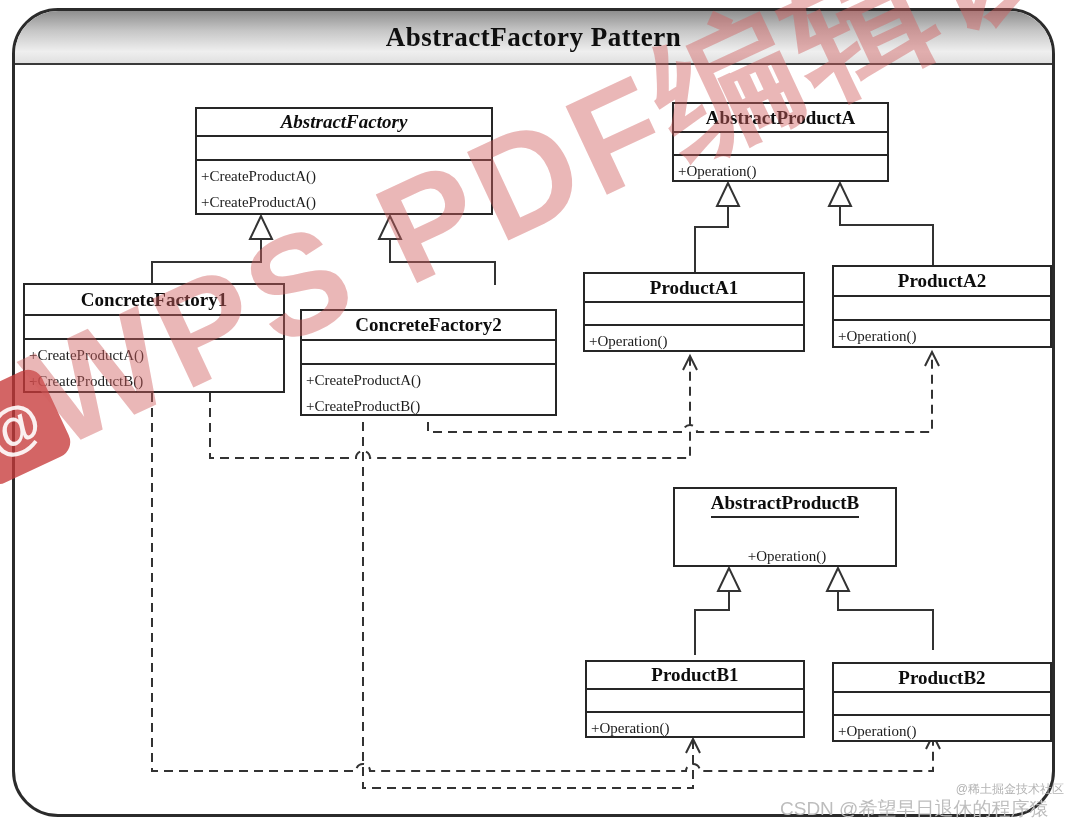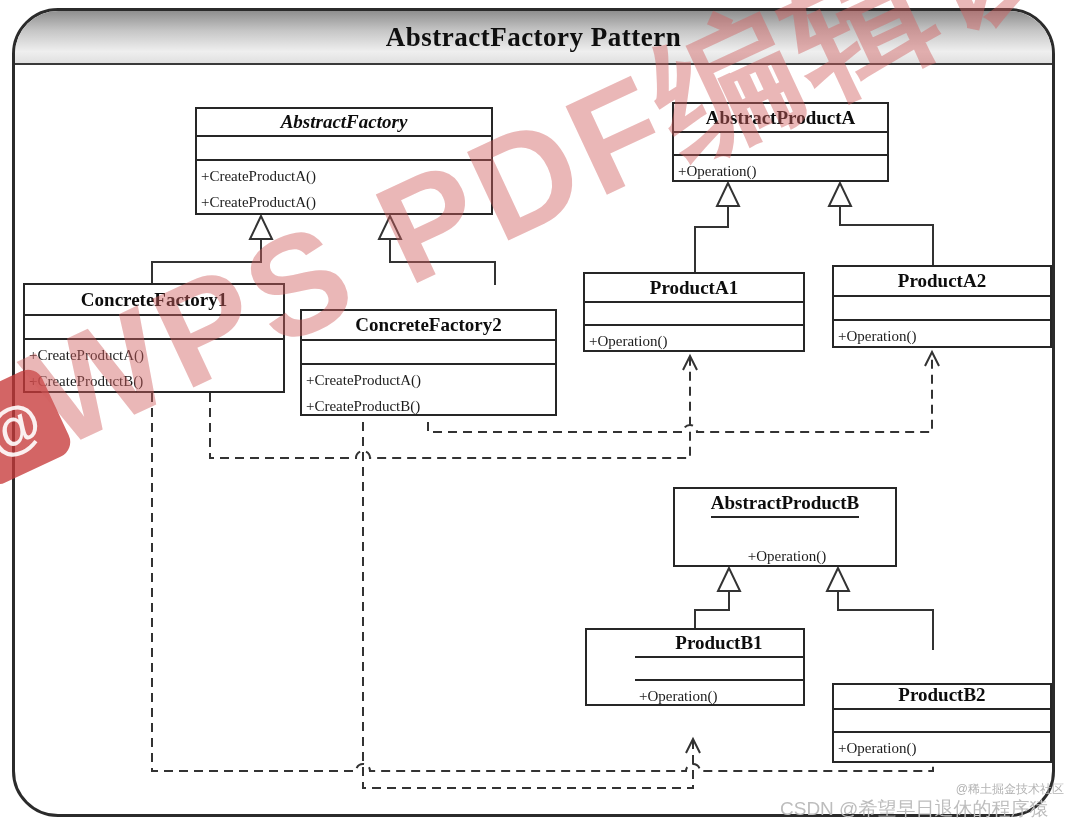--- a/index.html
+++ b/index.html
@@ -136,28 +136,28 @@
           <div class="uml-method">+Operation()</div>
         </div>
       </div>
       <div class="uml-class" style="left: 673px; top: 487px; width: 224px; height: 80px; align-items: center;">
         <div class="uml-title" style="height: 27px;">AbstractProductB</div>
         <div class="uml-attrs" style="height: 21px;"></div>
         <div class="uml-methods">
           <div class="uml-method">+Operation()</div>
         </div>
       </div>
-      <div class="uml-class" style="left: 585px; top: 628px; width: 220px; height: 78px; padding-left: 48px;">
+      <div class="uml-class" style="left: 585px; top: 660px; width: 220px; height: 78px;">
         <div class="uml-title" style="height: 26px;">ProductB1</div>
         <div class="uml-attrs" style="height: 21px;"></div>
         <div class="uml-methods">
           <div class="uml-method">+Operation()</div>
         </div>
       </div>
-      <div class="uml-class" style="left: 832px; top: 683px; width: 220px; height: 80px; justify-content: flex-end;">
+      <div class="uml-class" style="left: 832px; top: 662px; width: 220px; height: 80px;">
         <div class="uml-title" style="height: 27px;">ProductB2</div>
         <div class="uml-attrs" style="height: 21px;"></div>
         <div class="uml-methods">
           <div class="uml-method">+Operation()</div>
         </div>
       </div>
     </div>
 
   <div class="wm-logo">@</div>
   <div class="watermark-red">WPS PDF编辑试用</div>

